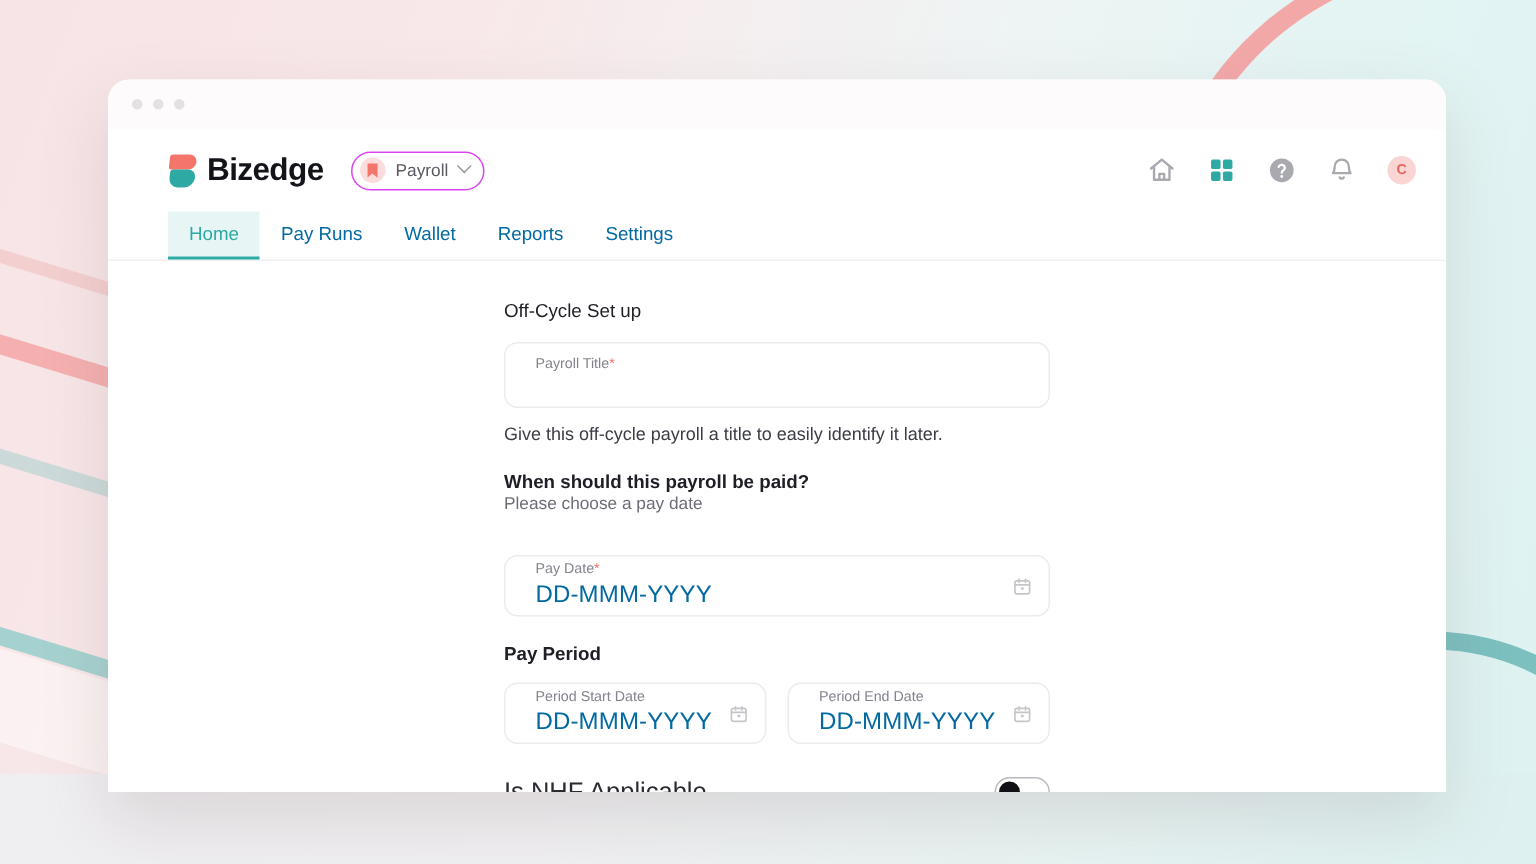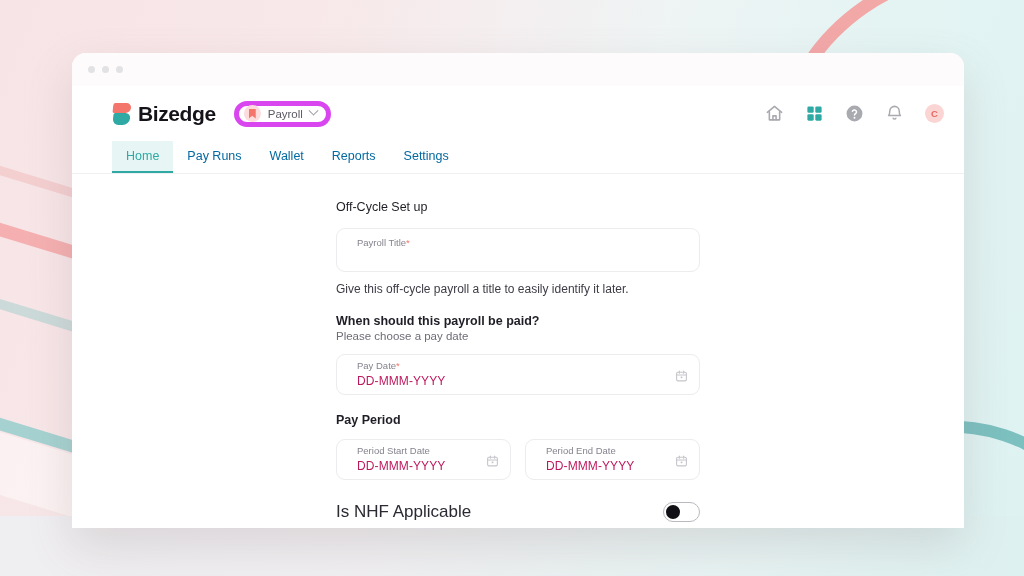--- a/index.html
+++ b/index.html
@@ -95,21 +95,21 @@
     border-radius: 2px 6px 8px 7px;
     transform: skewX(-6deg);
   }
   .logo-word {
     font-size: 21px; font-weight: 700; color: #14131a;
     letter-spacing: -.4px;
   }
   .chip {
     display: flex; align-items: center; gap: 7px;
     margin-left: 18px; height: 26px; padding: 0 9px 0 5px;
-    border: 5px solid #d946ef; border-radius: 14px; background: #fff;
+    border: 1px solid #d946ef; border-radius: 14px; background: #fff;
   }
   .chip-icon {
     width: 17px; height: 17px; border-radius: 50%;
     background: #fcdcdc; position: relative;
   }
   .chip-icon::after {
     content: ""; position: absolute; left: 5px; top: 3.5px;
     width: 7px; height: 10px; background: #f4756c;
     clip-path: polygon(0 0, 100% 0, 100% 100%, 50% 72%, 0 100%);
   }
@@ -153,21 +153,21 @@
 
   .field {
     position: relative; height: 41px;
     border: 1px solid #ececee; border-radius: 9px; background: #fff;
     display: flex; flex-direction: column; justify-content: center;
     padding: 0 20px;
   }
   .field.tall { height: 44px; justify-content: flex-start; padding-top: 9px; }
   .field-label { font-size: 9.5px; color: #84838e; line-height: 1.1; }
   .req { color: #f4756c; }
-  .field-value { font-size: 12px; color: #be185d; margin-top: 3px; letter-spacing: .1px; }
+  .field-value { font-size: 16px; color: #0369a1; margin-top: 3px; letter-spacing: .1px; }
   .cal {
     position: absolute; right: 11px; top: 50%; transform: translateY(-50%);
     width: 13px; height: 13px;
   }
 
   .group { margin-top: 18px; }
   .row2 { display: flex; gap: 14px; margin-top: 12px; }
   .row2 > .field { flex: 1 1 0; }
 
   .toggle-row {
@@ -285,21 +285,21 @@
         </div>
         <div class="field-value"></div>
       </div>
 
       <div class="helper">Give this off-cycle payroll a title to easily identify it later.</div>
 
       <div class="group">
         <div class="section-head">When should this payroll be paid?</div>
         <div class="section-sub">Please choose a pay date</div>
 
-        <div class="field" style="margin-top:12px">
+        <div class="field" style="margin-top:28px">
           <div class="field-label">
             <span>Pay Date</span><span class="req">*</span>
           </div>
           <div class="field-value">DD-MMM-YYYY</div>
           <span class="cal">
             <svg viewBox="0 0 24 24" fill="none" stroke="#c5c5cb" stroke-width="2" stroke-linecap="round" stroke-linejoin="round">
               <rect x="3" y="5" width="18" height="16" rx="2.5"></rect>
               <path d="M3 10h18"></path>
                 <path d="M8 3v4"></path>
                 <path d="M16 3v4"></path>

